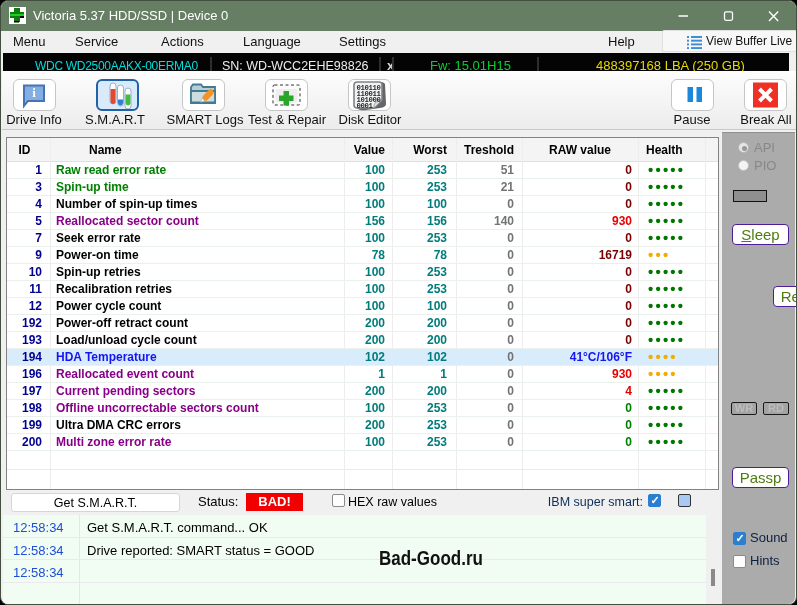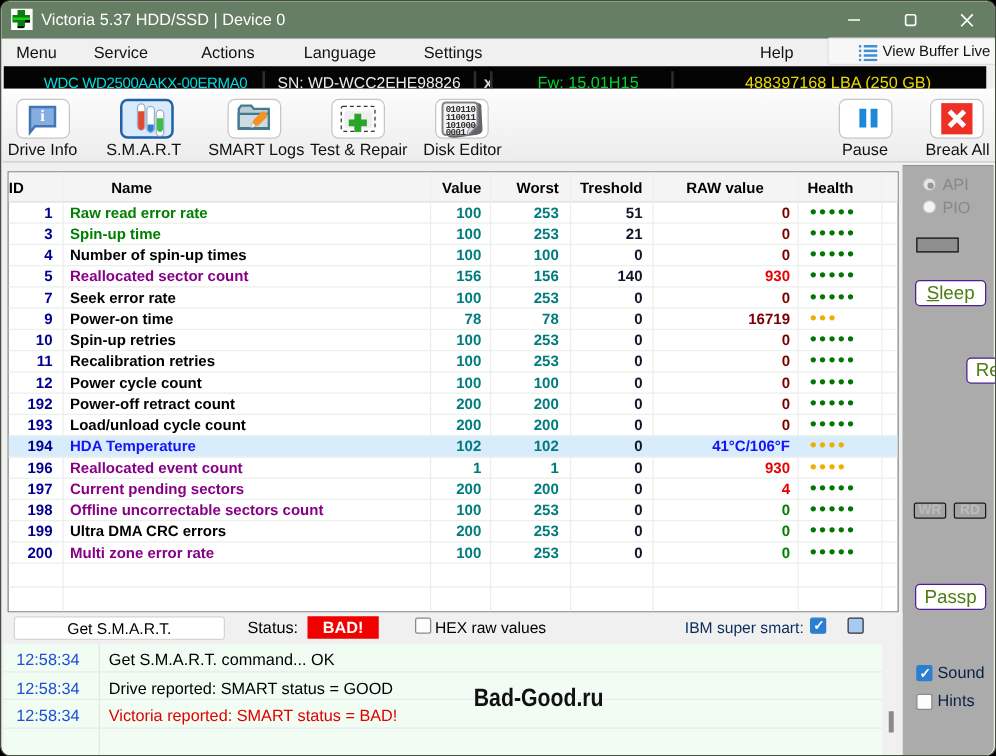--- a/index.html
+++ b/index.html
@@ -38,21 +38,21 @@
 .tablewrap { left:5px; top:136px; width:713px; height:353px; background:#fff; border:1px solid #828282; }
 .thead { position:absolute; left:0; top:0; width:711px; height:24px; background:#f4f4f4; border-bottom:1px solid #e0e0e0; }
 .th { position:absolute; top:0; height:24px; line-height:24px; font-weight:bold; font-size:12px; color:#000; }
 .colline { position:absolute; top:0; width:1px; height:351px; background:#ededed; }
 .row { position:absolute; left:0; width:711px; height:17px; border-bottom:1px solid #eaf0ea; font-weight:bold; font-size:12px; line-height:16px; }
 .row div { position:absolute; top:0; height:17px; }
 .c-id { left:0; width:35px; text-align:right; color:#000090; }
 .c-name { left:49px; }
 .c-val { left:294px; width:84px; text-align:right; color:#007c7c; }
 .c-wor { left:356px; width:84px; text-align:right; color:#007c7c; }
-.c-tre { left:423px; width:84px; text-align:right; color:#0f172a; }
+.c-tre { left:423px; width:84px; text-align:right; color:#737373; }
 .c-raw { left:474px; width:151px; text-align:right; }
 .c-dots { left:641px; letter-spacing:2.2px; font-size:15px; line-height:15px; }
 .g { color:#008000; } .p { color:#870087; } .k { color:#000; }
 .m { color:#7a0000; } .r { color:#e80000; } .b { color:#1414f5; }
 .dg { color:#007800; } .do { color:#efae00; }
 .hl { background:#d9ecfb; }
 
 
 .sidebar { left:721px; top:131px; width:73px; height:472px; background:#ababab; border-top:1px solid #909090; border-radius:0 0 7px 0; }
 .sbtn { position:absolute; left:10px; width:57px; height:21px; background:#fff;
@@ -204,21 +204,21 @@
     <div class="tlabel" style="left:79px;width:68px;">S.M.A.R.T</div>
     <div class="tlabel" style="left:163px;width:80px;">SMART Logs</div>
     <div class="tlabel" style="left:243px;width:84px;">Test &amp; Repair</div>
     <div class="tlabel" style="left:334px;width:68px;">Disk Editor</div>
     <div class="tlabel" style="left:660px;width:60px;">Pause</div>
     <div class="tlabel" style="left:734px;width:60px;">Break All</div>
   </div>
 
   <div class="abs tablewrap">
     <div class="thead">
-      <span class="th" style="left:0;width:35px;text-align:left;">ID</span>
+      <span class="th" style="left:0;width:35px;text-align:center;">ID</span>
       <span class="th" style="left:82px;">Name</span>
       <span class="th" style="left:294px;width:84px;text-align:right;">Value</span>
       <span class="th" style="left:356px;width:84px;text-align:right;">Worst</span>
       <span class="th" style="left:515px;width:116px;text-align:center;">RAW value</span>
       <span class="th" style="left:423px;width:84px;text-align:right;">Treshold</span>
       <span class="th" style="left:639px;">Health</span>
     </div>
     <div class="colline" style="left:43px"></div>
     <div class="colline" style="left:337px"></div>
     <div class="colline" style="left:385px"></div>
@@ -418,21 +418,20 @@
     <div class="logline" style="top:0;">
       <span class="lt">12:58:34</span>
         <span class="lm">Get S.M.A.R.T. command... OK</span>
     </div>
     <div class="logline" style="top:22.5px;">
       <span class="lt">12:58:34</span>
         <span class="lm">Drive reported: SMART status = GOOD</span>
     </div>
     <div class="logline" style="top:45px;">
       <span class="lt">12:58:34</span>
-        <span class="lm" style="color:#e00000;">Victoria reported: SMART status = BAD!</span>
     </div>
   </div>
   <div class="abs wm">Bad-Good.ru</div>
   <div class="abs logscroll">
       <div class="logthumb"></div>
     </div>
 
 </div>
 
 </body></html>

